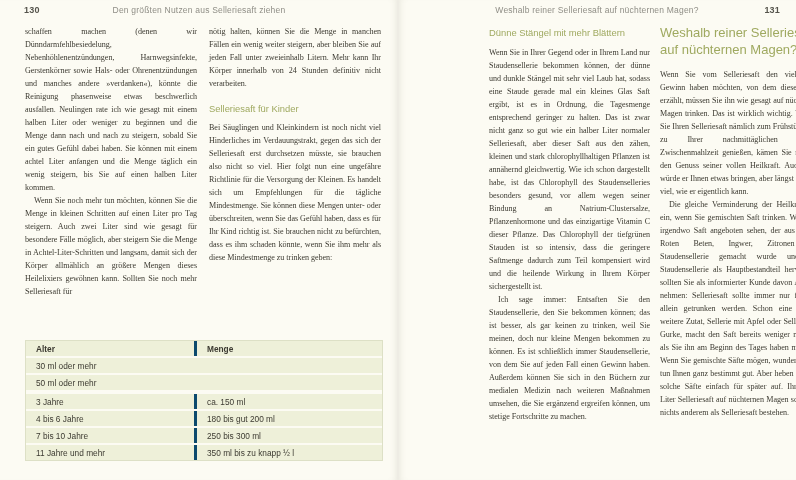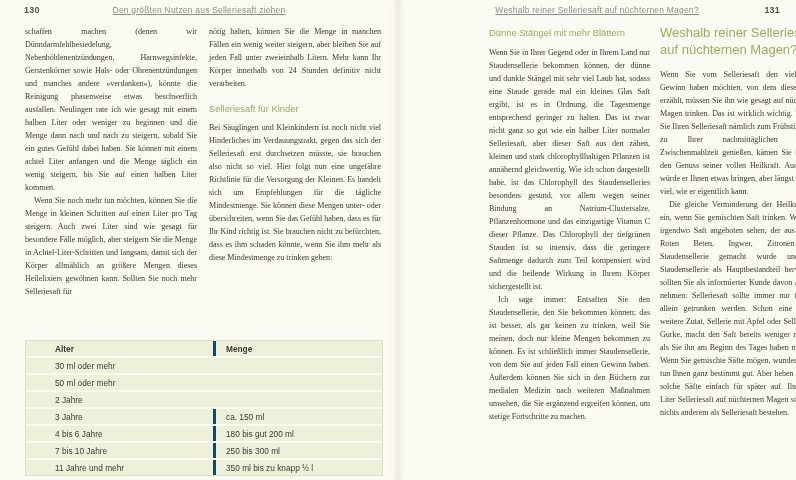--- a/index.html
+++ b/index.html
@@ -13,21 +13,21 @@
   .page { position: absolute; top: 0; height: 480px; width: 398px; }
   .page.left  { left: 0;  box-shadow: inset -7px 0 9px -7px rgba(90,85,60,0.18); }
   .page.right { left: 398px; box-shadow: inset 7px 0 9px -7px rgba(90,85,60,0.18); }
 
   
   .runhead {
     position: absolute; top: 5px; left: 0; width: 100%;
     font-family: "Liberation Sans", sans-serif;
     font-size: 8.5px; color: #8f8e86; letter-spacing: 0.2px;
   }
-  .runtitle { text-align: center; padding: 0 40px; text-decoration: underline; }
+  .runtitle { text-align: center; padding: 0 40px; }
   .pagenum {
     position: absolute; top: 0;
     font-family: "Liberation Sans", sans-serif;
     font-size: 9px; color: #55544c; font-weight: bold;
   }
   .pagenum.outer-left  { left: 24px; }
   .pagenum.outer-right { right: 16px; }
 
   
   .text-area { position: absolute; display: flex; overflow: hidden; }
@@ -66,21 +66,20 @@
   .dose-table {
     position: absolute; top: 340px; left: 25px; width: 356px;
     font-family: "Liberation Sans", sans-serif;
     font-size: 8.3px; color: #3c3a31;
     border: 1px solid #dde0c6;
   }
   .trow {
     display: grid; grid-template-columns: 168px 1fr;
     background: #eef0d9;
     border-bottom: 2px solid #fcfbf3;
-    padding-left: 19px;
   }
   .trow:last-child { border-bottom: none; }
   .tcell { padding: 2.5px 8px 2.5px 10px; line-height: 10px; }
   .tcell + .tcell { border-left: 3px solid #0c4a6e; }
   .thead .tcell { font-weight: bold; }
 </style>
 </head>
 <body>
 
 <div class="spread">
@@ -108,21 +107,20 @@
         <div class="tcell">Alter</div>
         <div class="tcell">Menge</div>
       </div>
       <div class="trow">
         <div class="tcell">30 ml oder mehr</div>
       </div>
       <div class="trow">
         <div class="tcell">50 ml oder mehr</div>
       </div>
       <div class="trow">
-        <div class="tcell">2 Jahre</div>
       </div>
       <div class="trow">
         <div class="tcell">3 Jahre</div>
         <div class="tcell">ca. 150 ml</div>
       </div>
       <div class="trow">
         <div class="tcell">4 bis 6 Jahre</div>
         <div class="tcell">180 bis gut 200 ml</div>
       </div>
       <div class="trow">

